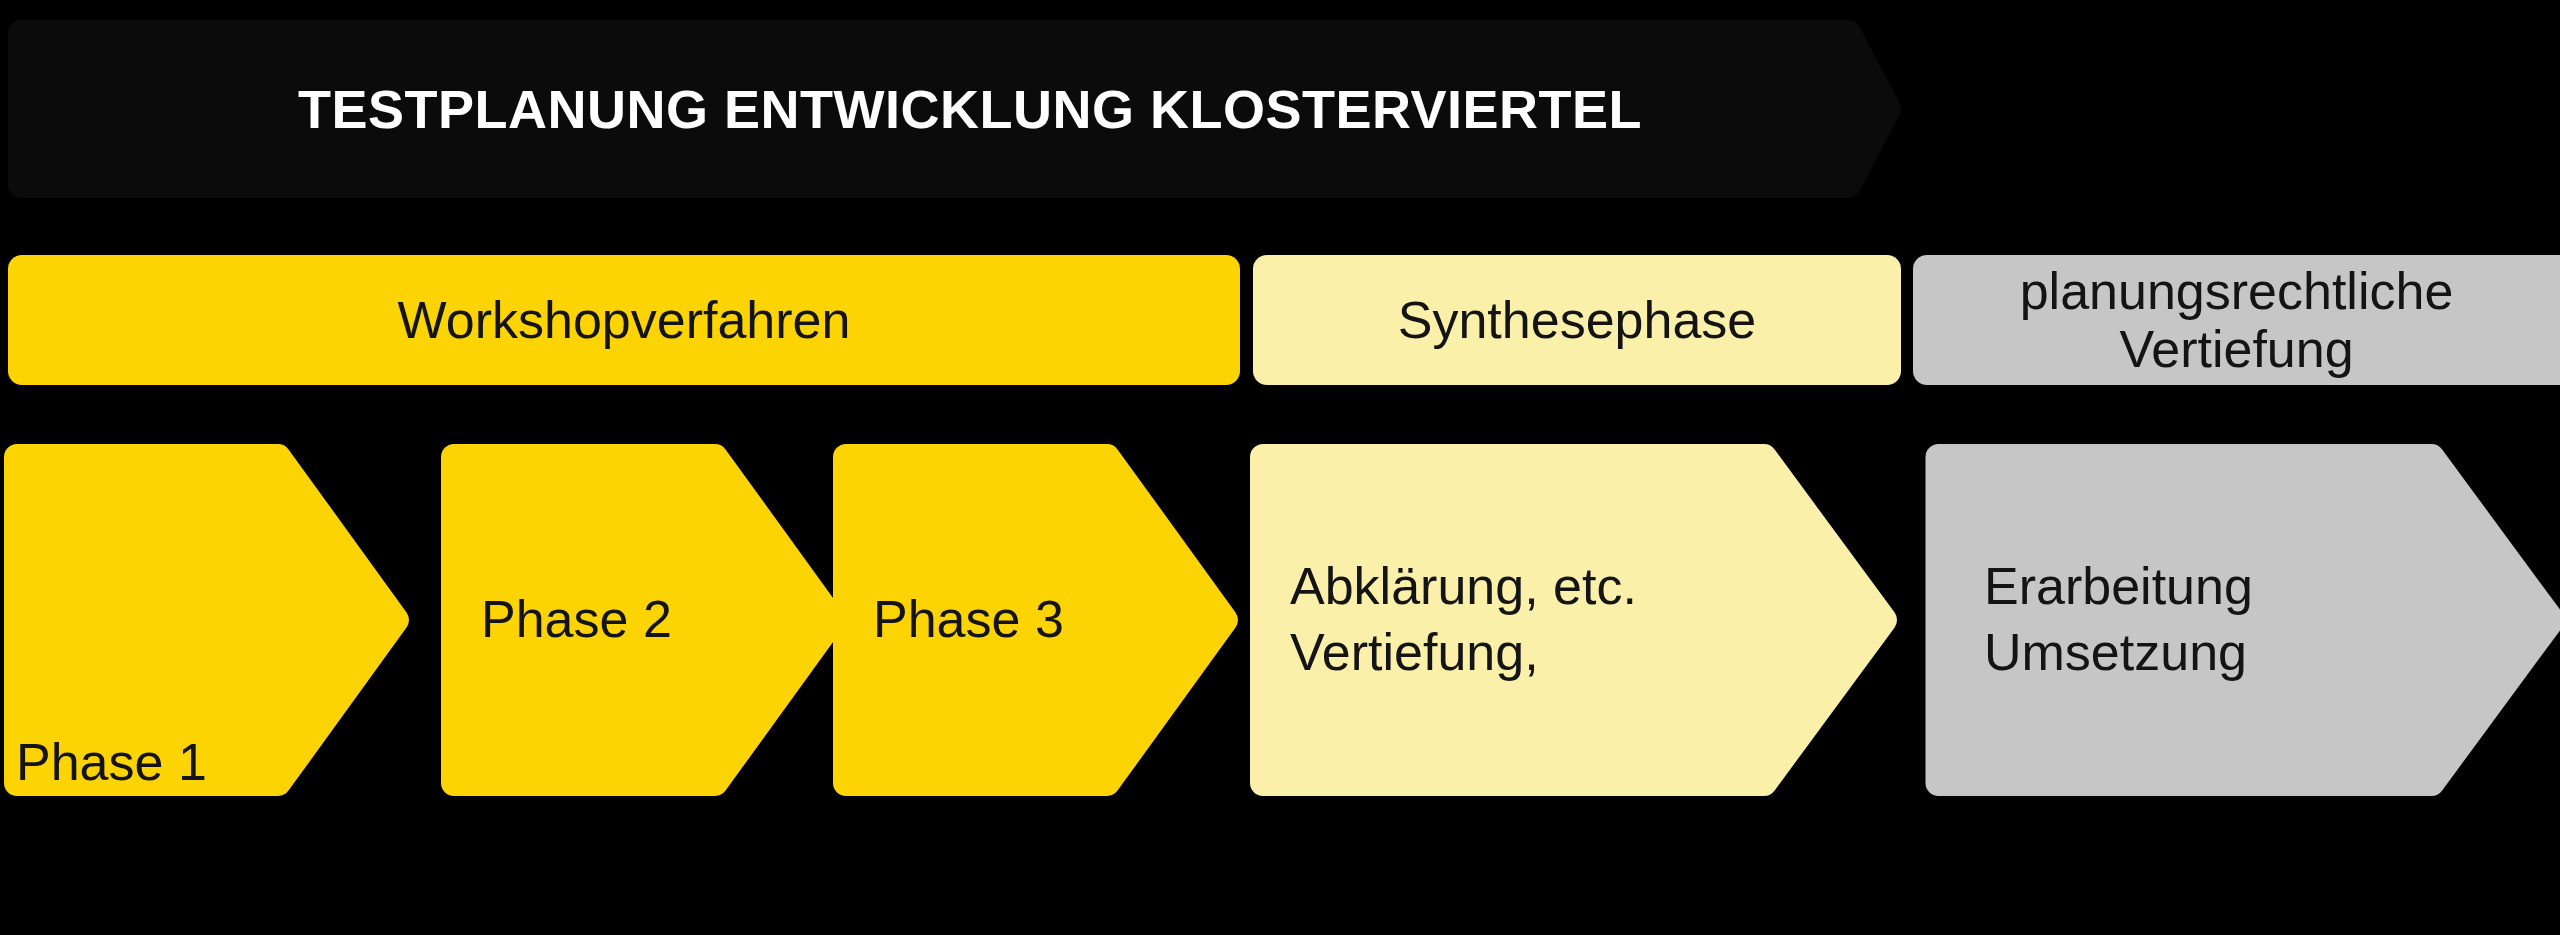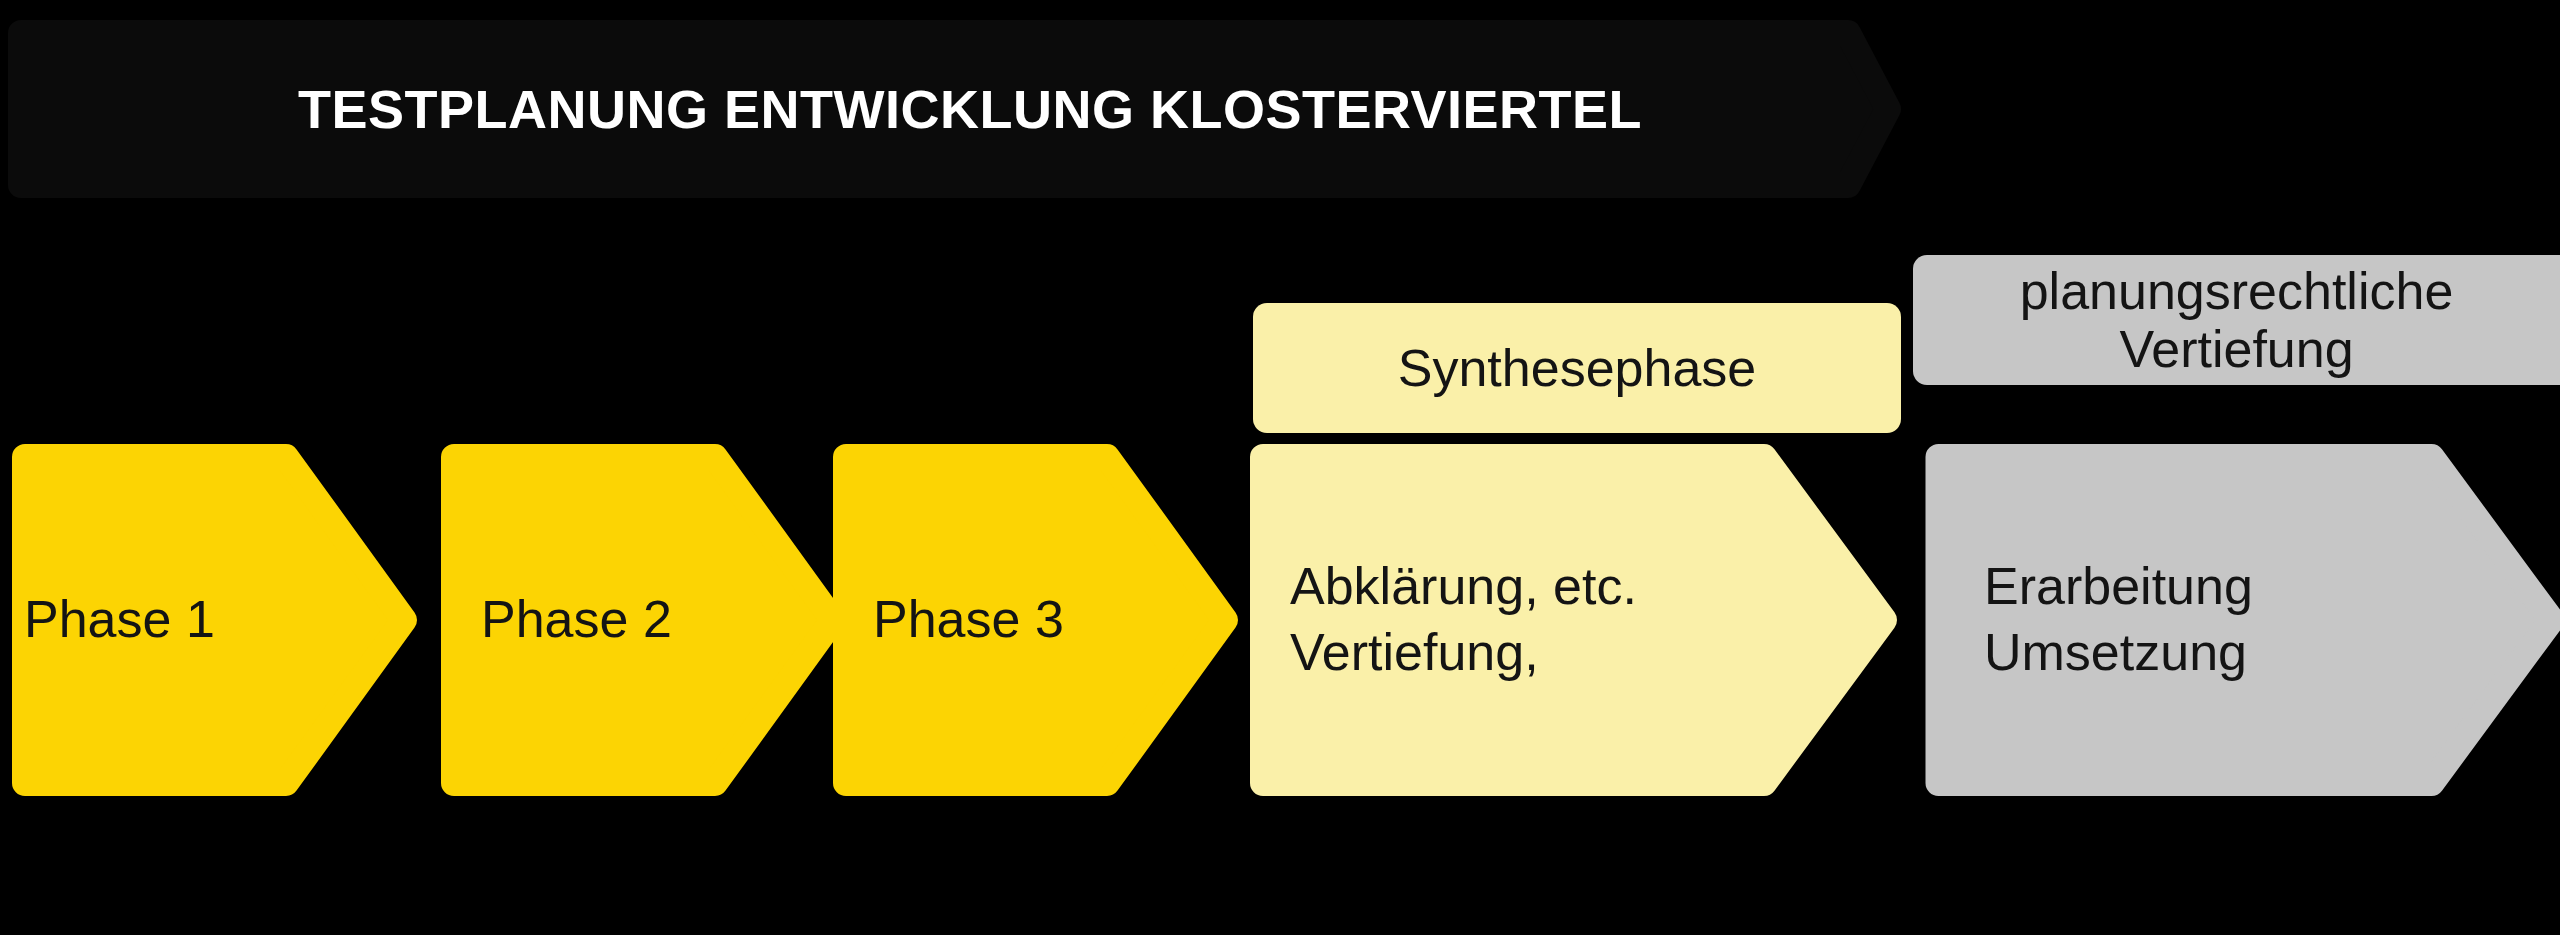--- a/index.html
+++ b/index.html
@@ -79,30 +79,33 @@
 
 <div class="stage">
 
   <div class="shape-box header-bar" style="left:8px; top:20px; width:1895px; height:178px;">
       <svg class="shape" viewBox="0 0 1895 178">
         <path d="M 13 13 L 1840 13 L 1880 89 L 1840 165 L 13 165 Z" fill="#0B0B0B" stroke="#0B0B0B" stroke-width="26" stroke-linejoin="round"></path>
       </svg>
     <div class="title">TESTPLANUNG ENTWICKLUNG KLOSTERVIERTEL</div>
   </div>
 
+  <div class="banner" style="left: 8px; top: 255px; width: 1232px; height: 130px; background: rgb(252, 212, 3);">
+    <span class="banner-text">Workshopverfahren</span>
+  </div>
 
-  <div class="banner" style="left: 1253px; top: 255px; width: 648px; height: 130px; background: rgb(250, 240, 169); margin-top: 48px;">
+  <div class="banner" style="left: 1253px; top: 255px; width: 648px; height: 130px; background: rgb(250, 240, 169);">
     <span class="banner-text">Synthesephase</span>
   </div>
 
   <div class="banner banner-umsetzung" style="left: 1913px; top: 255px; width: 647px; height: 130px; background: rgb(198, 198, 198);">
     <span class="banner-text">planungsrechtliche Vertiefung</span>
   </div>
 
-  <div class="shape-box arrow arrow-first" style="left:12px; top:444px; width:408px; height:352px;">
+  <div class="shape-box arrow arrow-first" style="left:4px; top:444px; width:408px; height:352px;align-items:flex-end;">
       <svg class="shape" viewBox="0 0 408 352">
         <path d="M 13 13 L 274 13 L 392 176 L 274 339 L 13 339 Z" fill="#FCD403" stroke="#FCD403" stroke-width="26" stroke-linejoin="round"></path>
       </svg>
     <div class="arrow-label">
       <span class="line">Phase 1</span>
     </div>
   </div>
 
   <div class="shape-box arrow" style="left:417px; top:444px; width:408px; height:352px;margin-left:24px;">
       <svg class="shape" viewBox="0 0 408 352">

